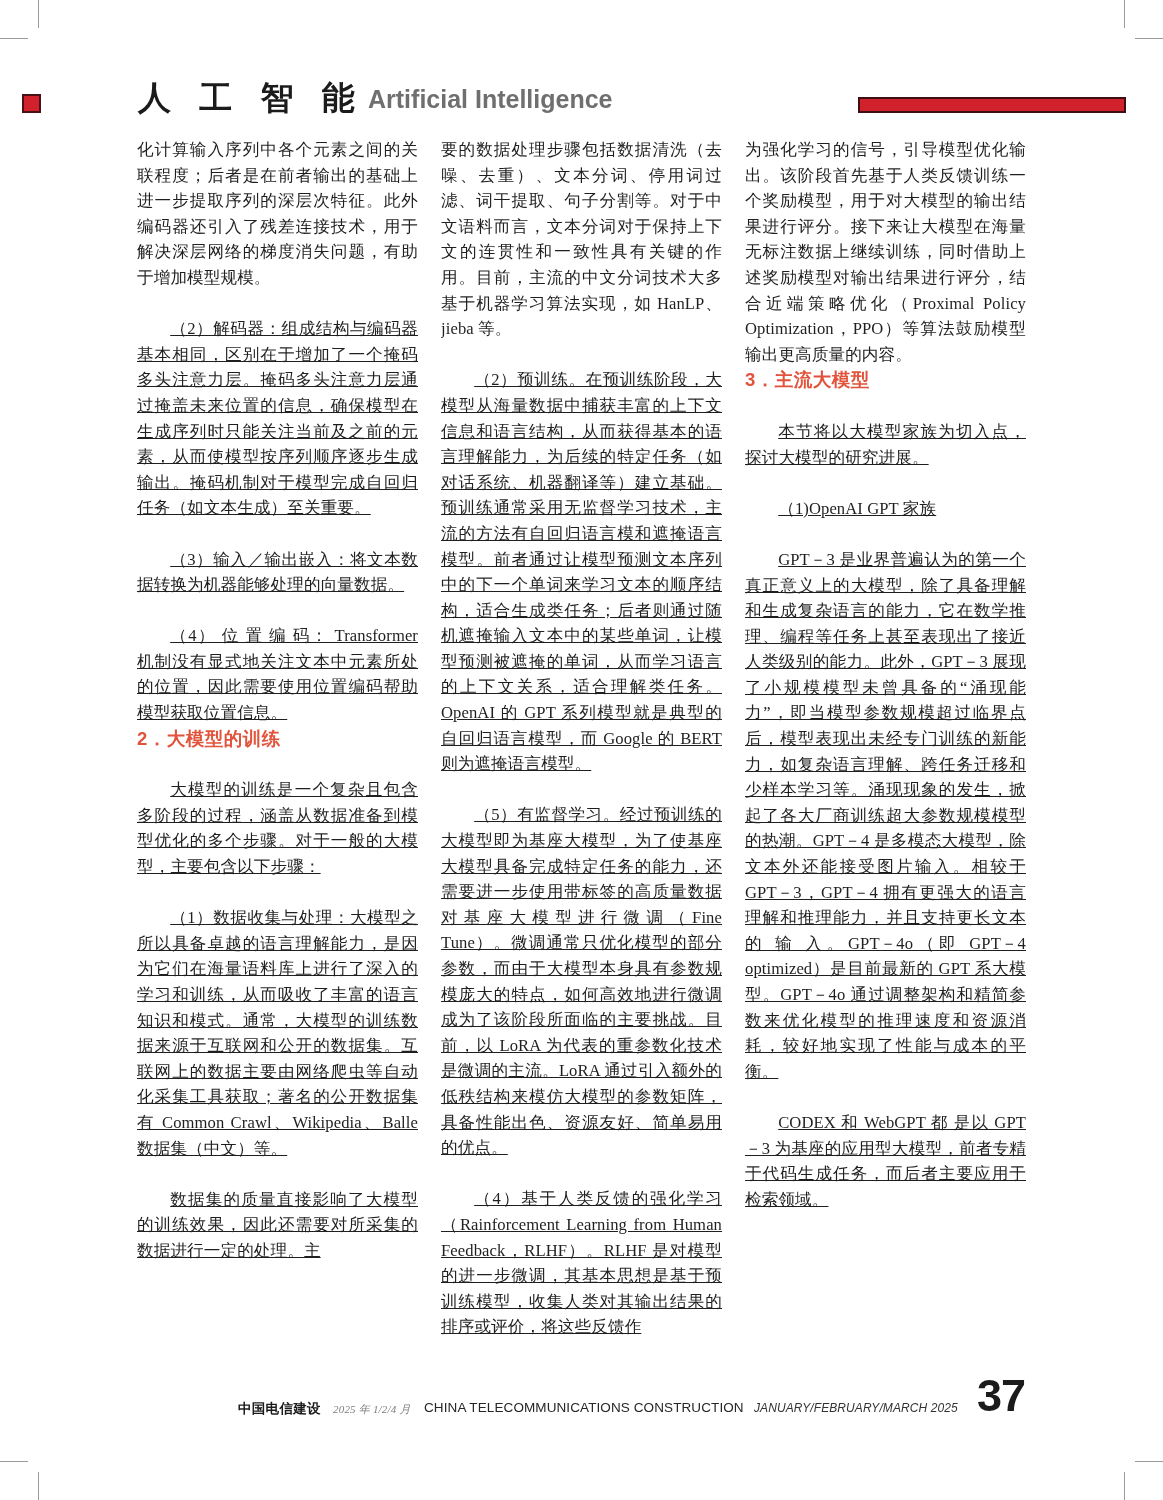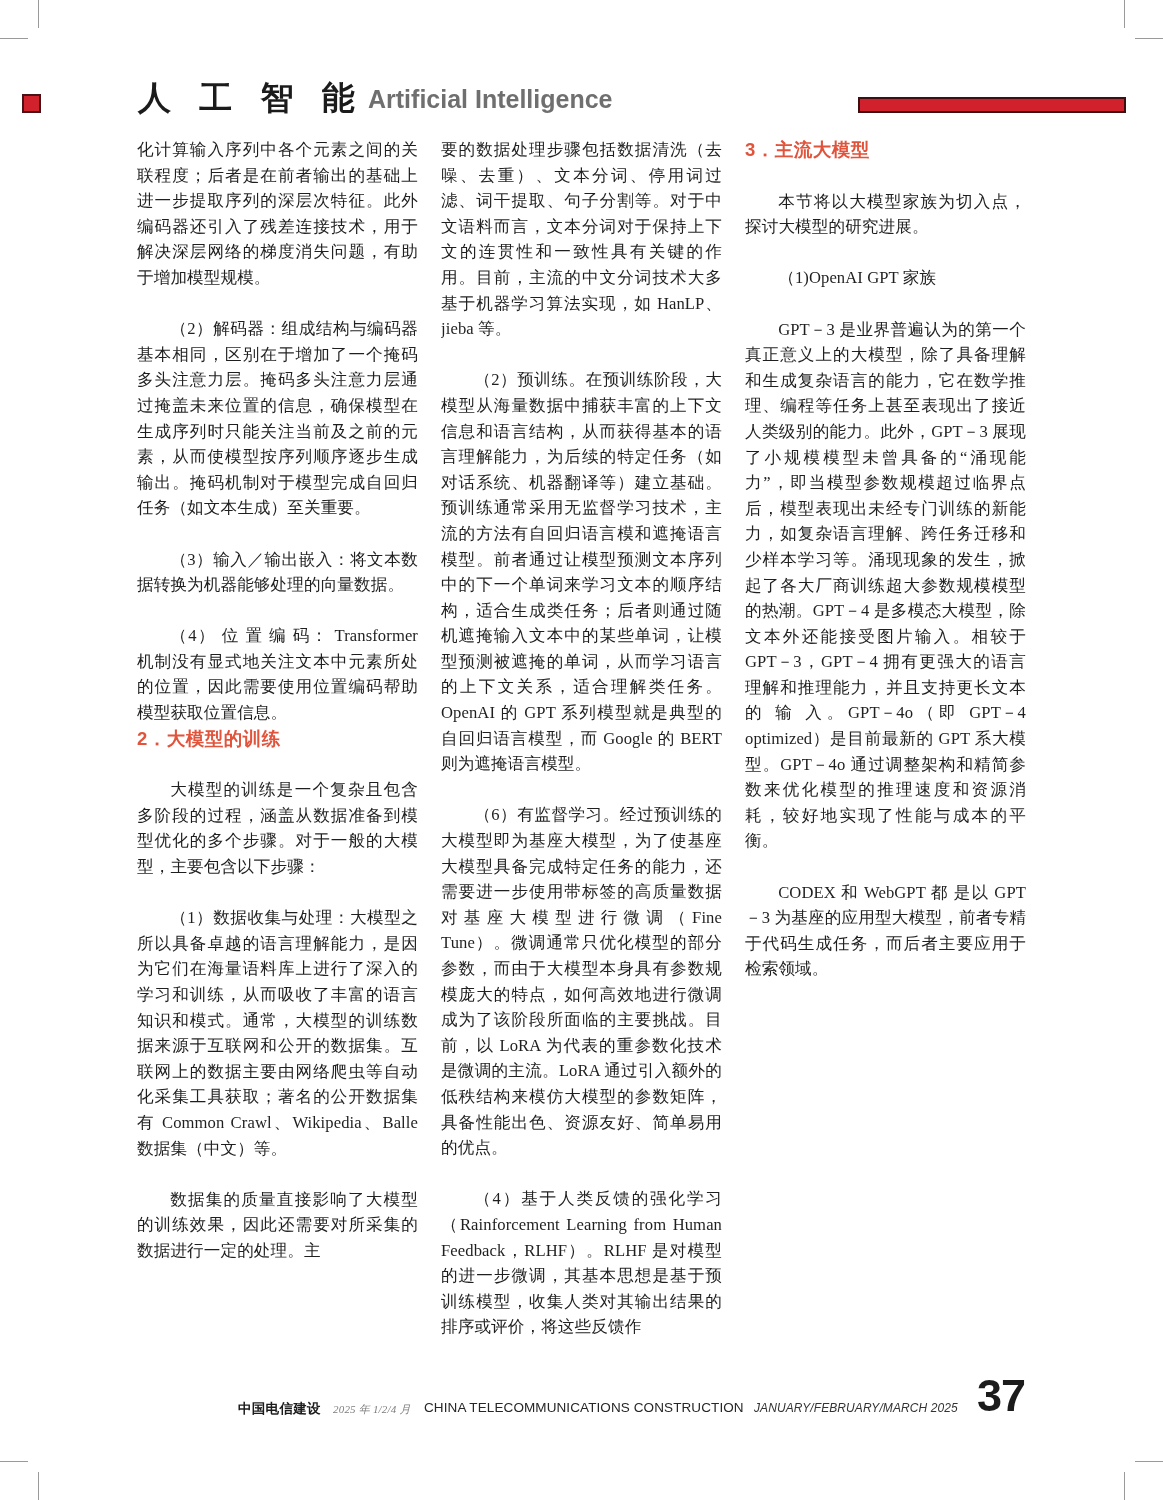--- a/index.html
+++ b/index.html
@@ -116,21 +116,21 @@
     font-family: "Liberation Serif", "DejaVu Serif", serif;
     font-size: 16.6px;
     line-height: 25.6px;
     text-align: justify;
     text-align-last: left;
     text-justify: inter-character;
     color: #1f1f1f;
     letter-spacing: 0.1px;
   }
   p.body.indent { text-indent: 2em; }
-  p.gap { margin-top: 25.6px; }
+  p.gap { margin-top: 25.6px; text-decoration: underline; }
 
   h2.section {
     margin: 0 0 2px 0;
     font-family: "Liberation Sans", "DejaVu Sans", sans-serif;
     font-size: 18.5px;
     font-weight: 700;
     color: #e2533b;
     letter-spacing: 0.5px;
     line-height: 26px;
   }
@@ -228,24 +228,25 @@
         <p class="body indent gap">（3）输入／输出嵌入：将文本数据转换为机器能够处理的向量数据。</p>
         <p class="body indent gap">（4） 位 置 编 码： Transformer 机制没有显式地关注文本中元素所处的位置，因此需要使用位置编码帮助模型获取位置信息。</p>
         <h2 class="section spaced">2．大模型的训练</h2>
         <p class="body indent gap">大模型的训练是一个复杂且包含多阶段的过程，涵盖从数据准备到模型优化的多个步骤。对于一般的大模型，主要包含以下步骤：</p>
         <p class="body indent gap">（1）数据收集与处理：大模型之所以具备卓越的语言理解能力，是因为它们在海量语料库上进行了深入的学习和训练，从而吸收了丰富的语言知识和模式。通常，大模型的训练数据来源于互联网和公开的数据集。互联网上的数据主要由网络爬虫等自动化采集工具获取；著名的公开数据集有 Common Crawl、Wikipedia、Balle 数据集（中文）等。</p>
         <p class="body indent gap">数据集的质量直接影响了大模型的训练效果，因此还需要对所采集的数据进行一定的处理。主</p>
       </div>
     <div class="col col-2">
         <p class="body">要的数据处理步骤包括数据清洗（去噪、去重）、文本分词、停用词过滤、词干提取、句子分割等。对于中文语料而言，文本分词对于保持上下文的连贯性和一致性具有关键的作用。目前，主流的中文分词技术大多基于机器学习算法实现，如 HanLP、jieba 等。</p>
         <p class="body indent gap">（2）预训练。在预训练阶段，大模型从海量数据中捕获丰富的上下文信息和语言结构，从而获得基本的语言理解能力，为后续的特定任务（如对话系统、机器翻译等）建立基础。预训练通常采用无监督学习技术，主流的方法有自回归语言模和遮掩语言模型。前者通过让模型预测文本序列中的下一个单词来学习文本的顺序结构，适合生成类任务；后者则通过随机遮掩输入文本中的某些单词，让模型预测被遮掩的单词，从而学习语言的上下文关系，适合理解类任务。OpenAI 的 GPT 系列模型就是典型的自回归语言模型，而 Google 的 BERT 则为遮掩语言模型。</p>
-        <p class="body indent gap">（6）有监督学习。经过预训练的大模型即为基座大模型，为了使基座大模型具备完成特定任务的能力，还需要进一步使用带标签的高质量数据对基座大模型进行微调（Fine Tune）。微调通常只优化模型的部分参数，而由于大模型本身具有参数规模庞大的特点，如何高效地进行微调成为了该阶段所面临的主要挑战。目前，以 LoRA 为代表的重参数化技术是微调的主流。LoRA 通过引入额外的低秩结构来模仿大模型的参数矩阵，具备性能出色、资源友好、简单易用的优点。</p>
+        <p class="body indent gap">（5）有监督学习。经过预训练的大模型即为基座大模型，为了使基座大模型具备完成特定任务的能力，还需要进一步使用带标签的高质量数据对基座大模型进行微调（Fine Tune）。微调通常只优化模型的部分参数，而由于大模型本身具有参数规模庞大的特点，如何高效地进行微调成为了该阶段所面临的主要挑战。目前，以 LoRA 为代表的重参数化技术是微调的主流。LoRA 通过引入额外的低秩结构来模仿大模型的参数矩阵，具备性能出色、资源友好、简单易用的优点。</p>
         <p class="body indent gap">（4）基于人类反馈的强化学习（Rainforcement Learning from Human Feedback，RLHF）。RLHF 是对模型的进一步微调，其基本思想是基于预训练模型，收集人类对其输出结果的排序或评价，将这些反馈作</p>
       </div>
     <div class="col col-3">
+        <p class="body">为强化学习的信号，引导模型优化输出。该阶段首先基于人类反馈训练一个奖励模型，用于对大模型的输出结果进行评分。接下来让大模型在海量无标注数据上继续训练，同时借助上述奖励模型对输出结果进行评分，结合近端策略优化（Proximal Policy Optimization，PPO）等算法鼓励模型输出更高质量的内容。</p>
         <h2 class="section spaced">3．主流大模型</h2>
         <p class="body indent gap">本节将以大模型家族为切入点，探讨大模型的研究进展。</p>
         <p class="body indent gap">（1)OpenAI GPT 家族</p>
         <p class="body indent gap">GPT－3 是业界普遍认为的第一个真正意义上的大模型，除了具备理解和生成复杂语言的能力，它在数学推理、编程等任务上甚至表现出了接近人类级别的能力。此外，GPT－3 展现了小规模模型未曾具备的“涌现能力”，即当模型参数规模超过临界点后，模型表现出未经专门训练的新能力，如复杂语言理解、跨任务迁移和少样本学习等。涌现现象的发生，掀起了各大厂商训练超大参数规模模型的热潮。GPT－4 是多模态大模型，除文本外还能接受图片输入。相较于 GPT－3，GPT－4 拥有更强大的语言理解和推理能力，并且支持更长文本的 输 入。GPT－4o（即 GPT－4 optimized）是目前最新的 GPT 系大模型。GPT－4o 通过调整架构和精简参数来优化模型的推理速度和资源消耗，较好地实现了性能与成本的平衡。</p>
         <p class="body indent gap">CODEX 和 WebGPT 都 是以 GPT－3 为基座的应用型大模型，前者专精于代码生成任务，而后者主要应用于检索领域。</p>
       </div>
   </div>
 
   <div class="footer">
     <div class="ft-cn">中国电信建设</div>

